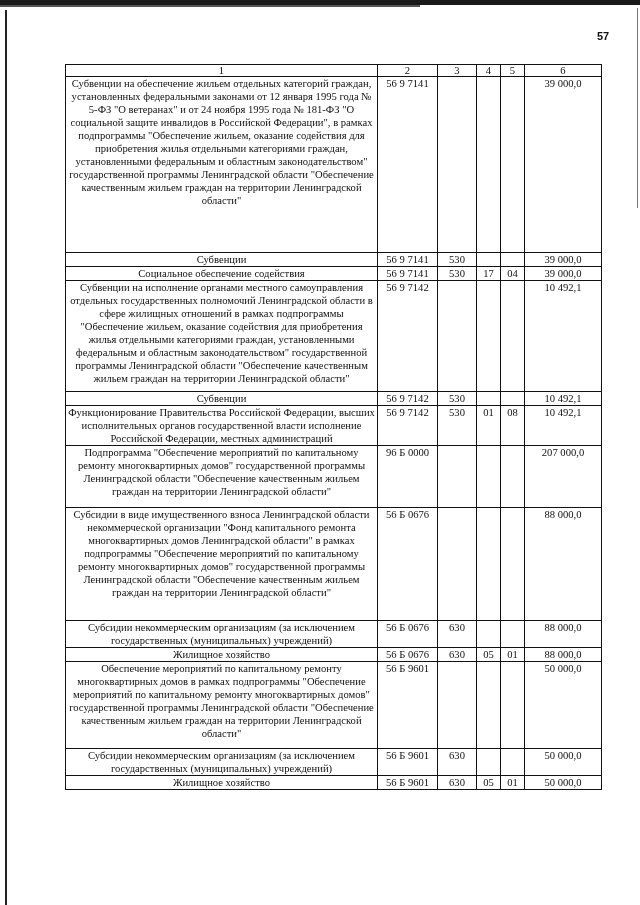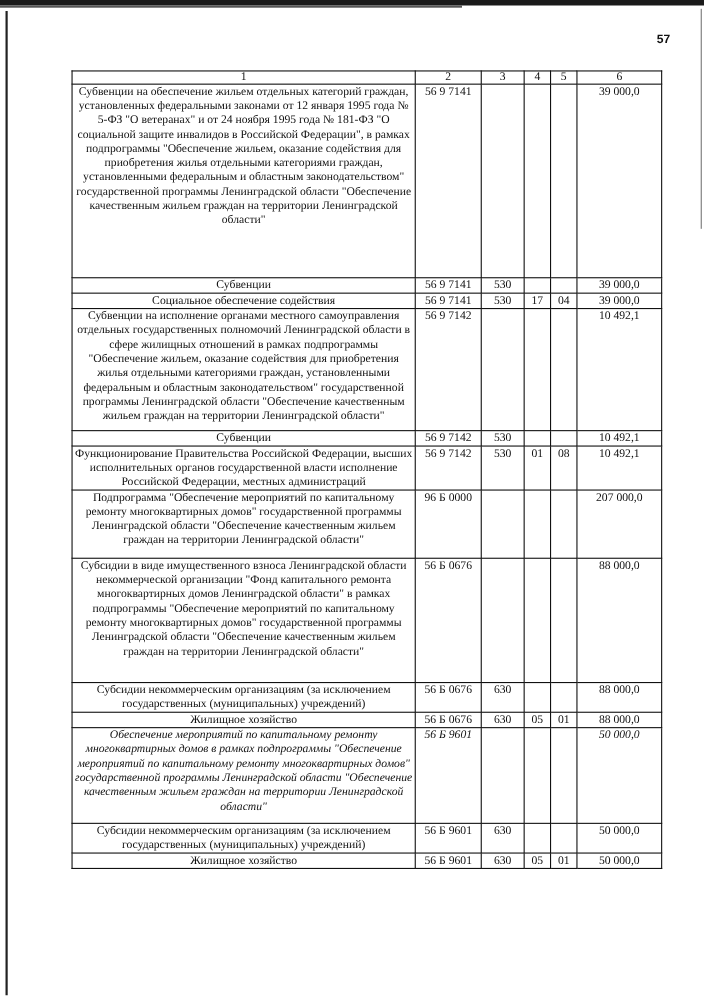--- a/index.html
+++ b/index.html
@@ -127,21 +127,21 @@
         <td class="c-sum">88 000,0</td>
       </tr>
       <tr style="height: 11px;">
         <td class="c-name">Жилищное хозяйство</td>
         <td class="c-code">56 Б 0676</td>
         <td class="c-vr">630</td>
         <td class="c-rz">05</td>
         <td class="c-pr">01</td>
         <td class="c-sum">88 000,0</td>
       </tr>
-      <tr style="height: 87px; font-style: italic;">
+      <tr style="height: 87px;">
         <td class="c-name">Обеспечение мероприятий по капитальному ремонту многоквартирных домов в рамках подпрограммы "Обеспечение мероприятий по капитальному ремонту многоквартирных домов" государственной программы Ленинградской области "Обеспечение качественным жильем граждан на территории Ленинградской области"</td>
         <td class="c-code">56 Б 9601</td>
         <td class="c-vr"></td>
         <td class="c-rz"></td>
         <td class="c-pr"></td>
         <td class="c-sum">50 000,0</td>
       </tr>
       <tr style="height: 26px;">
         <td class="c-name">Субсидии некоммерческим организациям (за исключением государственных (муниципальных) учреждений)</td>
         <td class="c-code">56 Б 9601</td>

